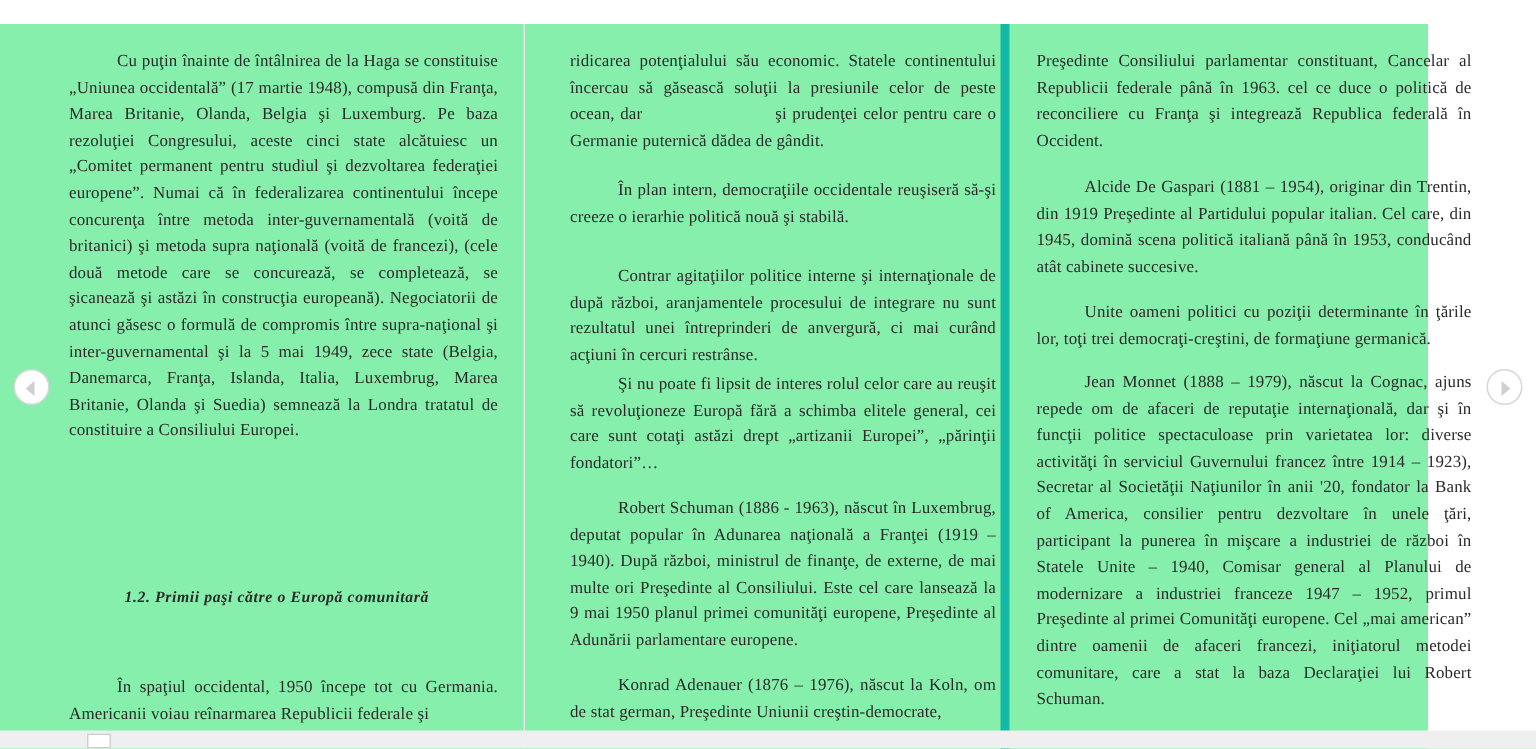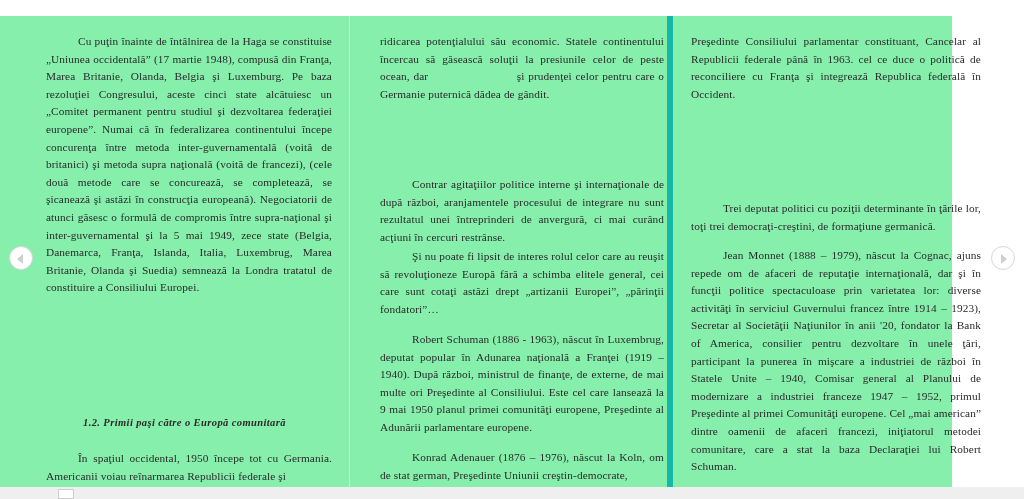--- a/index.html
+++ b/index.html
@@ -20,21 +20,21 @@
     position:absolute; font-size:11.3px; line-height:17.6px;
     text-align:justify; letter-spacing:0.1px;
   }
   .p1 .text { left:46px; width:286px; }
   .p2 .text { left:29px; width:284px; }
   .p3 .text { left:17px; width:290px; }
   .para { margin:0; text-indent:0; }
   .para.ind { text-indent:32px; }
   .heading {
     position:absolute; font-weight:bold; font-style:italic; font-size:10.5px;
-    letter-spacing:0.4px; white-space:nowrap;margin-top:24px;
+    letter-spacing:0.4px; white-space:nowrap;
   }
   .nav-arrow {
     position:absolute; top:230px; width:24px; height:24px; border-radius:50%;
     border:1.5px solid #d6d6d6; box-sizing:border-box; background:#fff; cursor:pointer;
   }
   .nav-arrow.left { left:9px; }
   .nav-arrow.right { left:991px; }
   .nav-arrow .tri {
     position:absolute; top:6.5px; width:0; height:0;
     border-top:5px solid transparent; border-bottom:5px solid transparent;
@@ -61,40 +61,46 @@
     <div class="heading" style="left:83px; top:377px;">1.2. Primii paşi către o Europă comunitară</div>
     <div class="text" style="top:434px;">
       <p class="para ind">În spaţiul occidental, 1950 începe tot cu Germania. Americanii voiau reînarmarea Republicii federale şi</p>
     </div>
   </div>
 
   <div class="page p2">
     <div class="text" style="top:17px;">
       <p class="para" style="white-space:pre-wrap;">ridicarea potenţialului său economic. Statele continentului încercau să găsească soluţii la presiunile celor de peste ocean, dar                        şi prudenţei celor pentru care o Germanie puternică dădea de gândit.</p>
     </div>
+    <div class="text" style="top:103px;">
+      <p class="para ind">În plan intern, democraţiile occidentale reuşiseră să-şi creeze o ierarhie politică nouă şi stabilă.</p>
+    </div>
     <div class="text" style="top:149px;margin-top:11px;">
       <p class="para ind">Contrar agitaţiilor politice interne şi internaţionale de după război, aranjamentele procesului de integrare nu sunt rezultatul unei întreprinderi de anvergură, ci mai curând acţiuni în cercuri restrânse.</p>
     </div>
     <div class="text" style="top:232px;">
       <p class="para ind">Şi nu poate fi lipsit de interes rolul celor care au reuşit să revoluţioneze Europă fără a schimba elitele general, cei care sunt cotaţi astăzi drept „artizanii Europei”, „părinţii fondatori”…</p>
     </div>
     <div class="text" style="top:315px;">
       <p class="para ind">Robert Schuman (1886 - 1963), născut în Luxembrug, deputat popular în Adunarea naţională a Franţei (1919 – 1940). După război, ministrul de finanţe, de externe, de mai multe ori Preşedinte al Consiliului. Este cel care lansează la 9 mai 1950 planul primei comunităţi europene, Preşedinte al Adunării parlamentare europene.</p>
     </div>
     <div class="text" style="top:433px;">
       <p class="para ind">Konrad Adenauer (1876 – 1976), născut la Koln, om de stat german, Preşedinte Uniunii creştin-democrate,</p>
     </div>
   </div>
 
   <div class="page p3">
     <div class="text" style="top:17px;">
       <p class="para">Preşedinte Consiliului parlamentar constituant, Cancelar al Republicii federale până în 1963. cel ce duce o politică de reconciliere cu Franţa şi integrează Republica federală în Occident.</p>
     </div>
+    <div class="text" style="top:101px;">
+      <p class="para ind">Alcide De Gaspari (1881 – 1954), originar din Trentin, din 1919 Preşedinte al Partidului popular italian. Cel care, din 1945, domină scena politică italiană până în 1953, conducând atât cabinete succesive.</p>
+    </div>
     <div class="text" style="top:184px;">
-      <p class="para ind">Trei deputat politici cu poziţii determinante în ţările lor, toţi trei democraţi-creştini, de formaţiune germanică.</p>
+      <p class="para ind">Unite oameni politici cu poziţii determinante în ţările lor, toţi trei democraţi-creştini, de formaţiune germanică.</p>
     </div>
     <div class="text" style="top:231px;">
       <p class="para ind">Jean Monnet (1888 – 1979), născut la Cognac, ajuns repede om de afaceri de reputaţie internaţională, dar şi în funcţii politice spectaculoase prin varietatea lor: diverse activităţi în serviciul Guvernului francez între 1914 – 1923), Secretar al Societăţii Naţiunilor în anii '20, fondator la Bank of America, consilier pentru dezvoltare în unele ţări, participant la punerea în mişcare a industriei de război în Statele Unite – 1940, Comisar general al Planului de modernizare a industriei franceze 1947 – 1952, primul Preşedinte al primei Comunităţi europene. Cel „mai american” dintre oamenii de afaceri francezi, iniţiatorul metodei comunitare, care a stat la baza Declaraţiei lui Robert Schuman.</p>
     </div>
   </div>
 
   <div class="nav-arrow left">
     <span class="tri"></span>
   </div>
   <div class="nav-arrow right">

